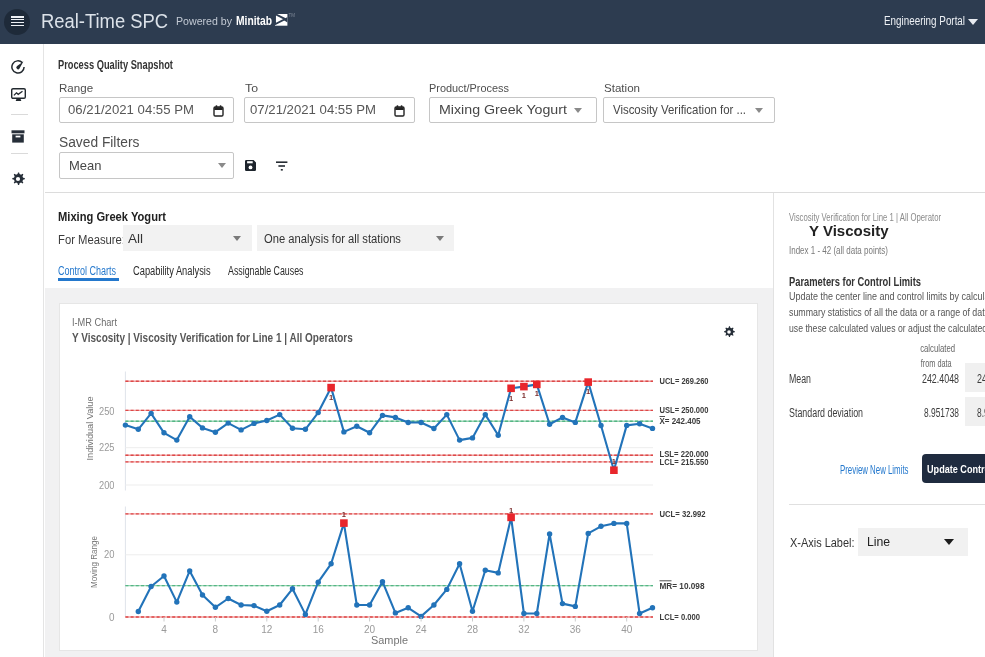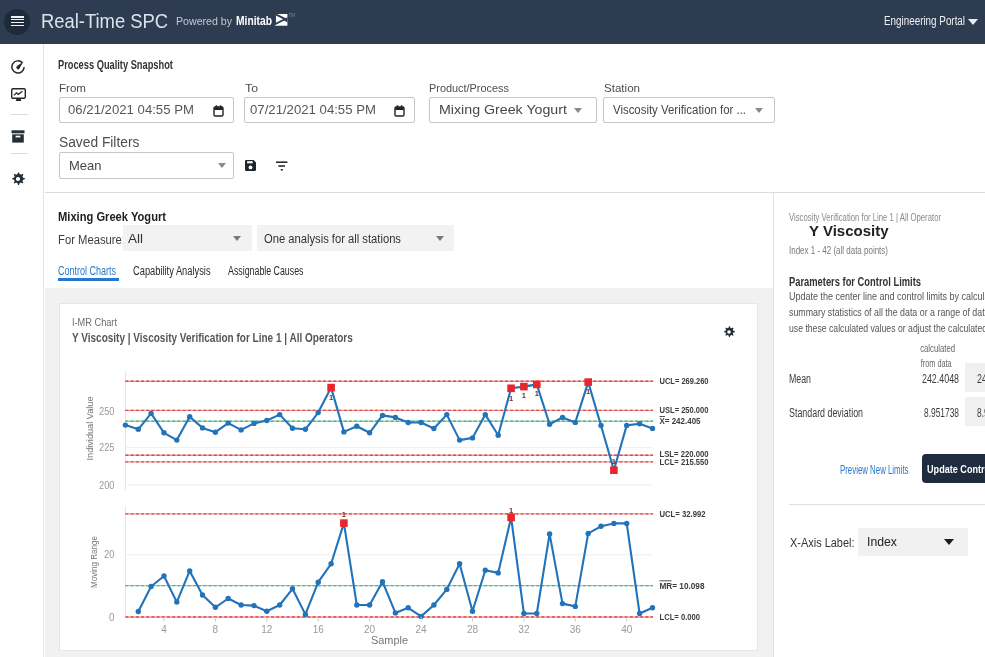--- a/index.html
+++ b/index.html
@@ -36,21 +36,21 @@
 <path d="M1.2 4.3 H12.8 V12.6 H1.2 Z" fill="#262e38"></path>
 <rect x="4.6" y="5.7" width="4.8" height="1.7" fill="#fff"></rect>
   </svg>
 <div style="position:absolute;left:11px;top:153px;width:17px;height:1px;background:#dadada"></div>
 <svg style="position:absolute;left:11px;top:171.5px" width="14" height="14" viewBox="0 0 14 14">
     <path d="M7 0.4 l1.1 0 l0.45 1.7 l1.5 0.62 l1.52-0.88 l0.78 0.78 l-0.88 1.52 l0.62 1.5 l1.7 0.45 l0 1.1 l-1.7 0.45 l-0.62 1.5 l0.88 1.52 l-0.78 0.78 l-1.52-0.88 l-1.5 0.62 l-0.45 1.7 l-1.1 0 l-0.45-1.7 l-1.5-0.62 l-1.52 0.88 l-0.78-0.78 l0.88-1.52 l-0.62-1.5 l-1.7-0.45 l0-1.1 l1.7-0.45 l0.62-1.5 l-0.88-1.52 l0.78-0.78 l1.52 0.88 l1.5-0.62 Z" fill="#262e38"></path>
     <circle cx="7" cy="7" r="2.1" fill="#fff"></circle>
   </svg>
 <div style="position:absolute;left:45px;top:44px;width:940px;height:149px;background:#fff;border-bottom:1px solid #dcdcdc"></div>
 <div style="position:absolute;top:57.5px;font-size:12.5px;color:#333;line-height:14.4px;white-space:nowrap;font-weight:bold;left:57.5px;transform:scaleX(0.742);transform-origin:0 50%;">Process Quality Snapshot</div>
-<div style="position:absolute;top:81.5px;font-size:11.5px;color:#4e4e4e;line-height:13.2px;white-space:nowrap;left:59px;transform:scaleX(1.007);transform-origin:0 50%;">From</div>
+<div style="position:absolute;top:81.5px;font-size:11.5px;color:#4e4e4e;line-height:13.2px;white-space:nowrap;left:59px;transform:scaleX(1.007);transform-origin:0 50%;">Range</div>
 <div style="position:absolute;top:81.5px;font-size:11.5px;color:#4e4e4e;line-height:13.2px;white-space:nowrap;left:244.5px;transform:scaleX(1.07);transform-origin:0 50%;">To</div>
 <div style="position:absolute;top:81.5px;font-size:11.5px;color:#4e4e4e;line-height:13.2px;white-space:nowrap;left:428.5px;transform:scaleX(0.948);transform-origin:0 50%;">Product/Process</div>
 <div style="position:absolute;top:81.5px;font-size:11.5px;color:#4e4e4e;line-height:13.2px;white-space:nowrap;left:604px;transform:scaleX(1.006);transform-origin:0 50%;">Station</div>
 <div style="position:absolute;left:58.5px;top:96.5px;width:175px;height:26px;background:#fff;border:1px solid #c6c6c6;border-radius:2px"></div>
 <div style="position:absolute;left:244px;top:96.5px;width:170.5px;height:26px;background:#fff;border:1px solid #c6c6c6;border-radius:2px"></div>
 <div style="position:absolute;left:428.5px;top:96.5px;width:168px;height:26px;background:#fff;border:1px solid #c6c6c6;border-radius:2px"></div>
 <div style="position:absolute;left:603px;top:96.5px;width:172px;height:26px;background:#fff;border:1px solid #c6c6c6;border-radius:2px"></div>
 <div style="position:absolute;top:103px;font-size:13px;color:#575757;line-height:14.9px;white-space:nowrap;left:68px;transform:scaleX(1.013);transform-origin:0 50%;">06/21/2021 04:55 PM</div>
 <div style="position:absolute;top:103px;font-size:13px;color:#575757;line-height:14.9px;white-space:nowrap;left:249.5px;transform:scaleX(1.013);transform-origin:0 50%;">07/21/2021 04:55 PM</div>
 <svg style="position:absolute;left:212.5px;top:104.5px" width="11" height="12" viewBox="0 0 11 12">
@@ -275,13 +275,13 @@
 <div style="position:absolute;top:405.5px;font-size:12.5px;color:#3c3c3c;line-height:14.4px;white-space:nowrap;left:789px;transform:scaleX(0.71);transform-origin:0 50%;">Standard deviation</div>
 <div style="position:absolute;top:405.5px;font-size:12.5px;color:#3c3c3c;line-height:14.4px;white-space:nowrap;left:923.6px;transform:scaleX(0.671);transform-origin:0 50%;">8.951738</div>
 <div style="position:absolute;left:965px;top:397px;width:60px;height:29px;background:#f0f0f0"></div>
 <div style="position:absolute;top:405.5px;font-size:12.5px;color:#3c3c3c;line-height:14.4px;white-space:nowrap;left:977px;transform:scaleX(0.671);transform-origin:0 50%;">8.951738</div>
 <div style="position:absolute;top:462.5px;font-size:12.5px;color:#2478cd;line-height:14.4px;white-space:nowrap;left:839.5px;transform:scaleX(0.628);transform-origin:0 50%;">Preview New Limits</div>
 <div style="position:absolute;left:922px;top:453.5px;width:120px;height:29px;background:#1f2b3f;border-radius:4px"></div>
 <div style="position:absolute;top:462.5px;font-size:11px;color:#fff;line-height:12.6px;white-space:nowrap;font-weight:bold;left:926.5px;transform:scaleX(0.827);transform-origin:0 50%;">Update Control Limits</div>
 <div style="position:absolute;left:789px;top:503.5px;width:196px;height:1px;background:#e0e0e0"></div>
 <div style="position:absolute;top:535.5px;font-size:12.5px;color:#333;line-height:14.4px;white-space:nowrap;left:790px;transform:scaleX(0.876);transform-origin:0 50%;">X-Axis Label:</div>
 <div style="position:absolute;left:857.5px;top:527.5px;width:110px;height:28px;background:#f1f1f1"></div>
-<div style="position:absolute;top:535px;font-size:12.5px;color:#222;line-height:14.4px;white-space:nowrap;left:866.5px;transform:scaleX(0.981);transform-origin:0 50%;">Index</div>
+<div style="position:absolute;top:535px;font-size:12.5px;color:#222;line-height:14.4px;white-space:nowrap;left:866.5px;transform:scaleX(0.981);transform-origin:0 50%;">Line</div>
 <div style="position:absolute;left:943.5px;top:538.5px;width:0;height:0;border-left:5.5px solid transparent;border-right:5.5px solid transparent;border-top:6px solid #1c1c1c"></div>
 </body></html>

